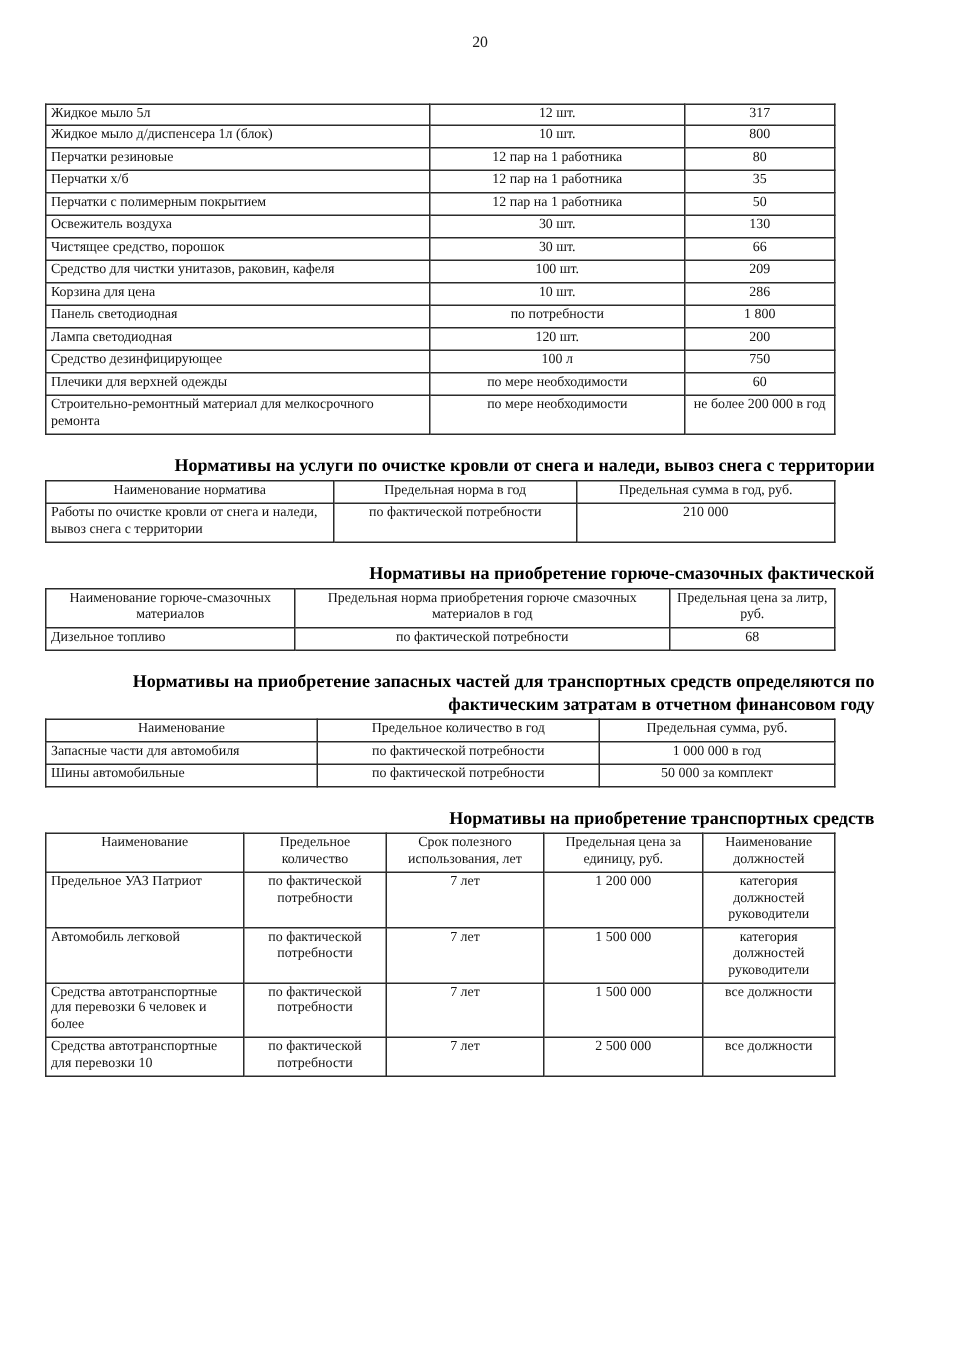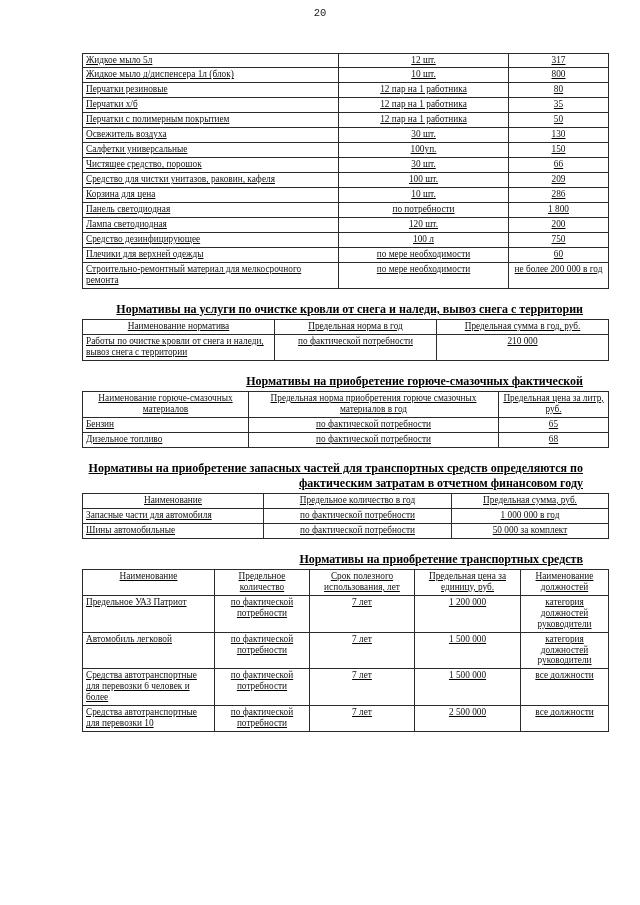--- a/index.html
+++ b/index.html
@@ -19,28 +19,26 @@
     width: 640px;
     height: 905px;
     background: #ffffff;
     box-sizing: border-box;
     padding: 0;
   }
   .page-number {
     text-align: center;
     font-size: 10.5px;
     line-height: 1;
-    padding-top: 8px;
+    padding-top: 24px;
     padding-bottom: 0;
     color: #1a1a1a;
-    font-family: Liberation Mono, monospace;
   }
   .content {
-    margin: 0 55px 0 82px;
-    text-decoration: underline;
+    margin: 0 55px 0 30px;
   }
   table.doc {
     border-collapse: collapse;
     width: 526px;
     table-layout: fixed;
     font-size: 9.3px;
     color: #111111;
   }
   table.doc td, table.doc th {
     border: 1px solid #2b2b2b;
@@ -102,25 +100,20 @@
               <td class="l">Перчатки с полимерным покрытием</td>
               <td class="c">12 пар на 1 работника</td>
               <td class="c">50</td>
             </tr>
             <tr>
               <td class="l">Освежитель воздуха</td>
               <td class="c">30 шт.</td>
               <td class="c">130</td>
             </tr>
             <tr>
-              <td class="l">Салфетки универсальные</td>
-              <td class="c">100уп.</td>
-              <td class="c">150</td>
-            </tr>
-            <tr>
               <td class="l">Чистящее средство, порошок</td>
               <td class="c">30 шт.</td>
               <td class="c">66</td>
             </tr>
             <tr>
               <td class="l">Средство для чистки унитазов, раковин, кафеля</td>
               <td class="c">100 шт.</td>
               <td class="c">209</td>
             </tr>
             <tr>
@@ -185,25 +178,20 @@
             <col style="width: 110px;">
           </colgroup>
           <thead>
             <tr>
               <th class="c">Наименование горюче-смазочных материалов</th>
               <th class="c">Предельная норма приобретения горюче смазочных материалов в год</th>
               <th class="c">Предельная цена за литр, руб.</th>
             </tr>
           </thead>
           <tbody>
-            <tr>
-              <td class="l">Бензин</td>
-              <td class="c">по фактической потребности</td>
-              <td class="c">65</td>
-            </tr>
             <tr>
               <td class="l">Дизельное топливо</td>
               <td class="c">по фактической потребности</td>
               <td class="c">68</td>
             </tr>
           </tbody>
         </table>
         <div class="section-title">Нормативы на приобретение запасных частей для транспортных средств определяются по фактическим затратам в отчетном финансовом году</div>
         <table class="doc">
           <colgroup>

